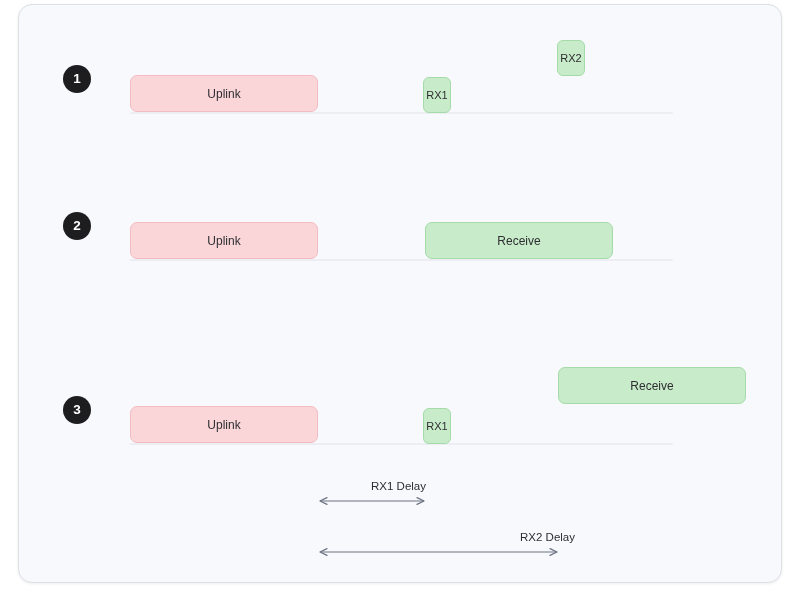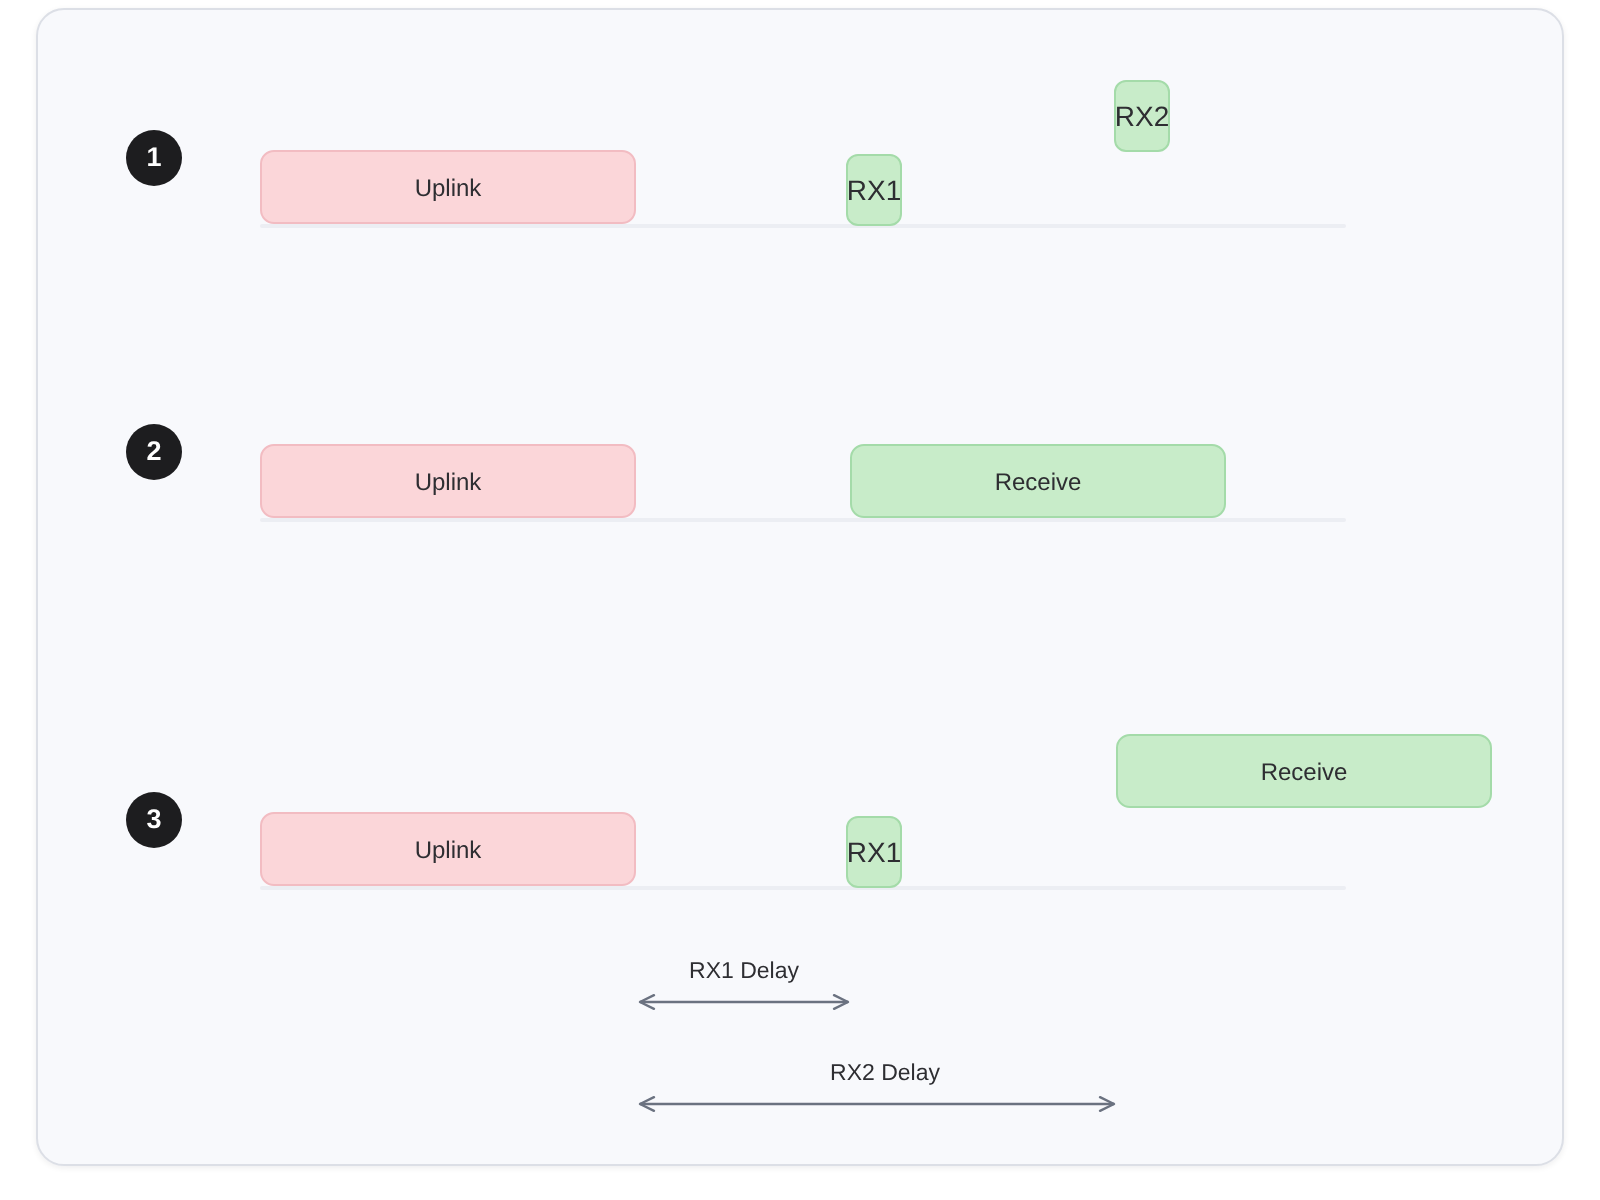--- a/index.html
+++ b/index.html
@@ -81,33 +81,33 @@
   .block.uplink {
     background: #fbd6d9;
     border: 1px solid #f2bcc2;
   }
   .block.rx {
     background: #c8ecc9;
     border: 1px solid #a4dba9;
   }
   .block.narrow {
     border-radius: 6px;
-    font-size: 14px;
+    font-size: 11px;
   }
 
   
   .delay {
     position: absolute;
   }
   .delay-label {
     position: absolute;
     font-size: 11.5px;
     color: #2e2e32;
     white-space: nowrap;
-    text-align: center;
+    text-align: right;
     line-height: 1;
   }
   .delay svg {
     display: block;
     overflow: visible;
   }
 </style>
 </head>
 <body>
 
@@ -158,21 +158,21 @@
 
       <svg width="112" height="16" viewBox="0 0 112 16" style="position:absolute; left:0px; top:12px;">
         <line x1="2" y1="8" x2="106" y2="8" stroke="#6b7280" stroke-width="1.2"></line>
         <path d="M2 8 L9 4.6 M2 8 L9 11.4" stroke="#6b7280" stroke-width="1.2" fill="none" stroke-linecap="round"></path>
         <path d="M106 8 L99 4.6 M106 8 L99 11.4" stroke="#6b7280" stroke-width="1.2" fill="none" stroke-linecap="round"></path>
       </svg>
     </div>
 
     <div class="delay" style="left:299px; top:527px;">
 
-      <div class="delay-label" style="left:4px; top:0px; width:241px;">RX2 Delay</div>
+      <div class="delay-label" style="left:16px; top:0px; width:241px;">RX2 Delay</div>
 
       <svg width="245" height="16" viewBox="0 0 245 16" style="position:absolute; left:0px; top:12px;">
         <line x1="2" y1="8" x2="239" y2="8" stroke="#6b7280" stroke-width="1.2"></line>
         <path d="M2 8 L9 4.6 M2 8 L9 11.4" stroke="#6b7280" stroke-width="1.2" fill="none" stroke-linecap="round"></path>
         <path d="M239 8 L232 4.6 M239 8 L232 11.4" stroke="#6b7280" stroke-width="1.2" fill="none" stroke-linecap="round"></path>
       </svg>
     </div>
 
   </div>
 </div>

